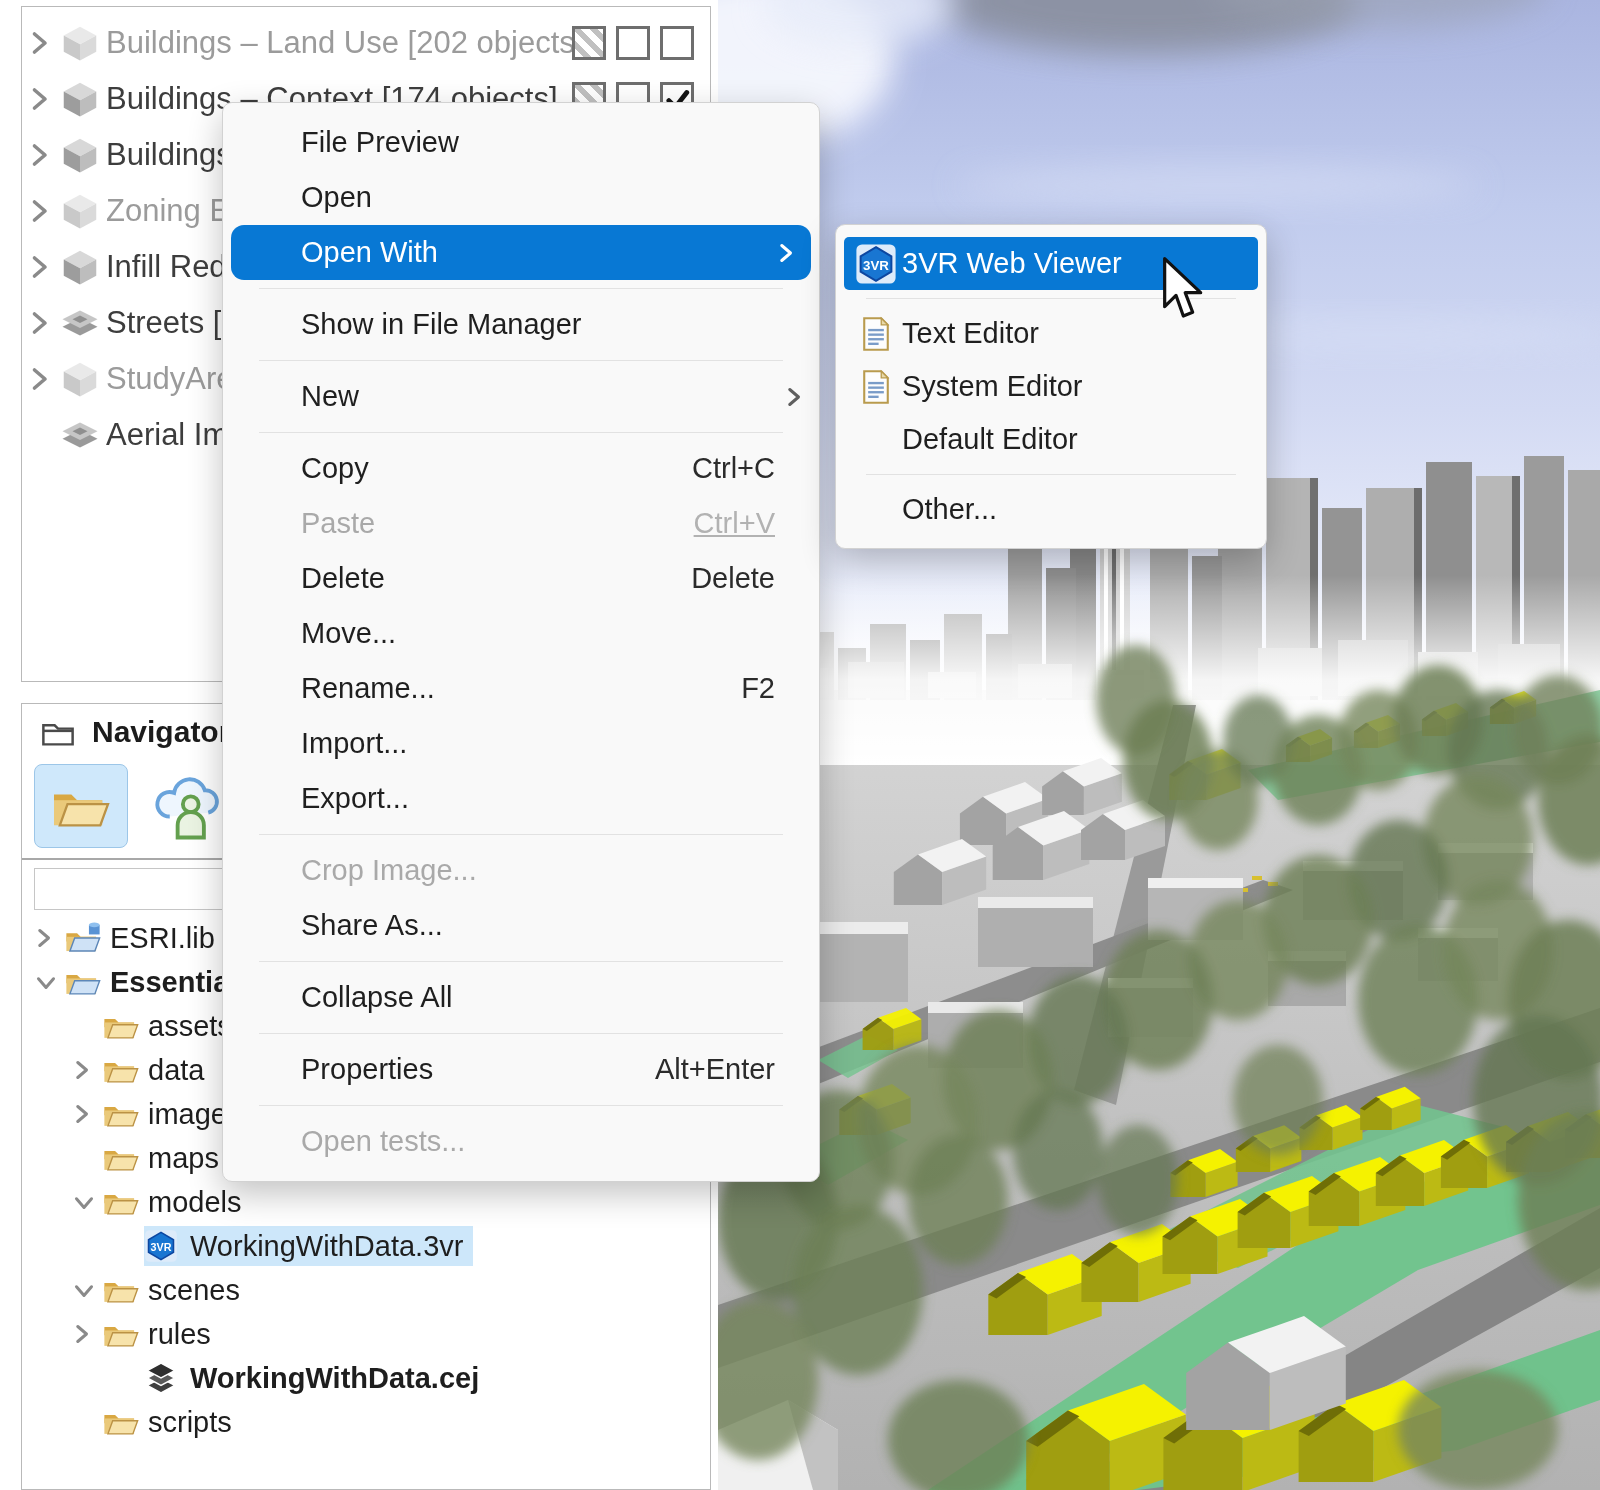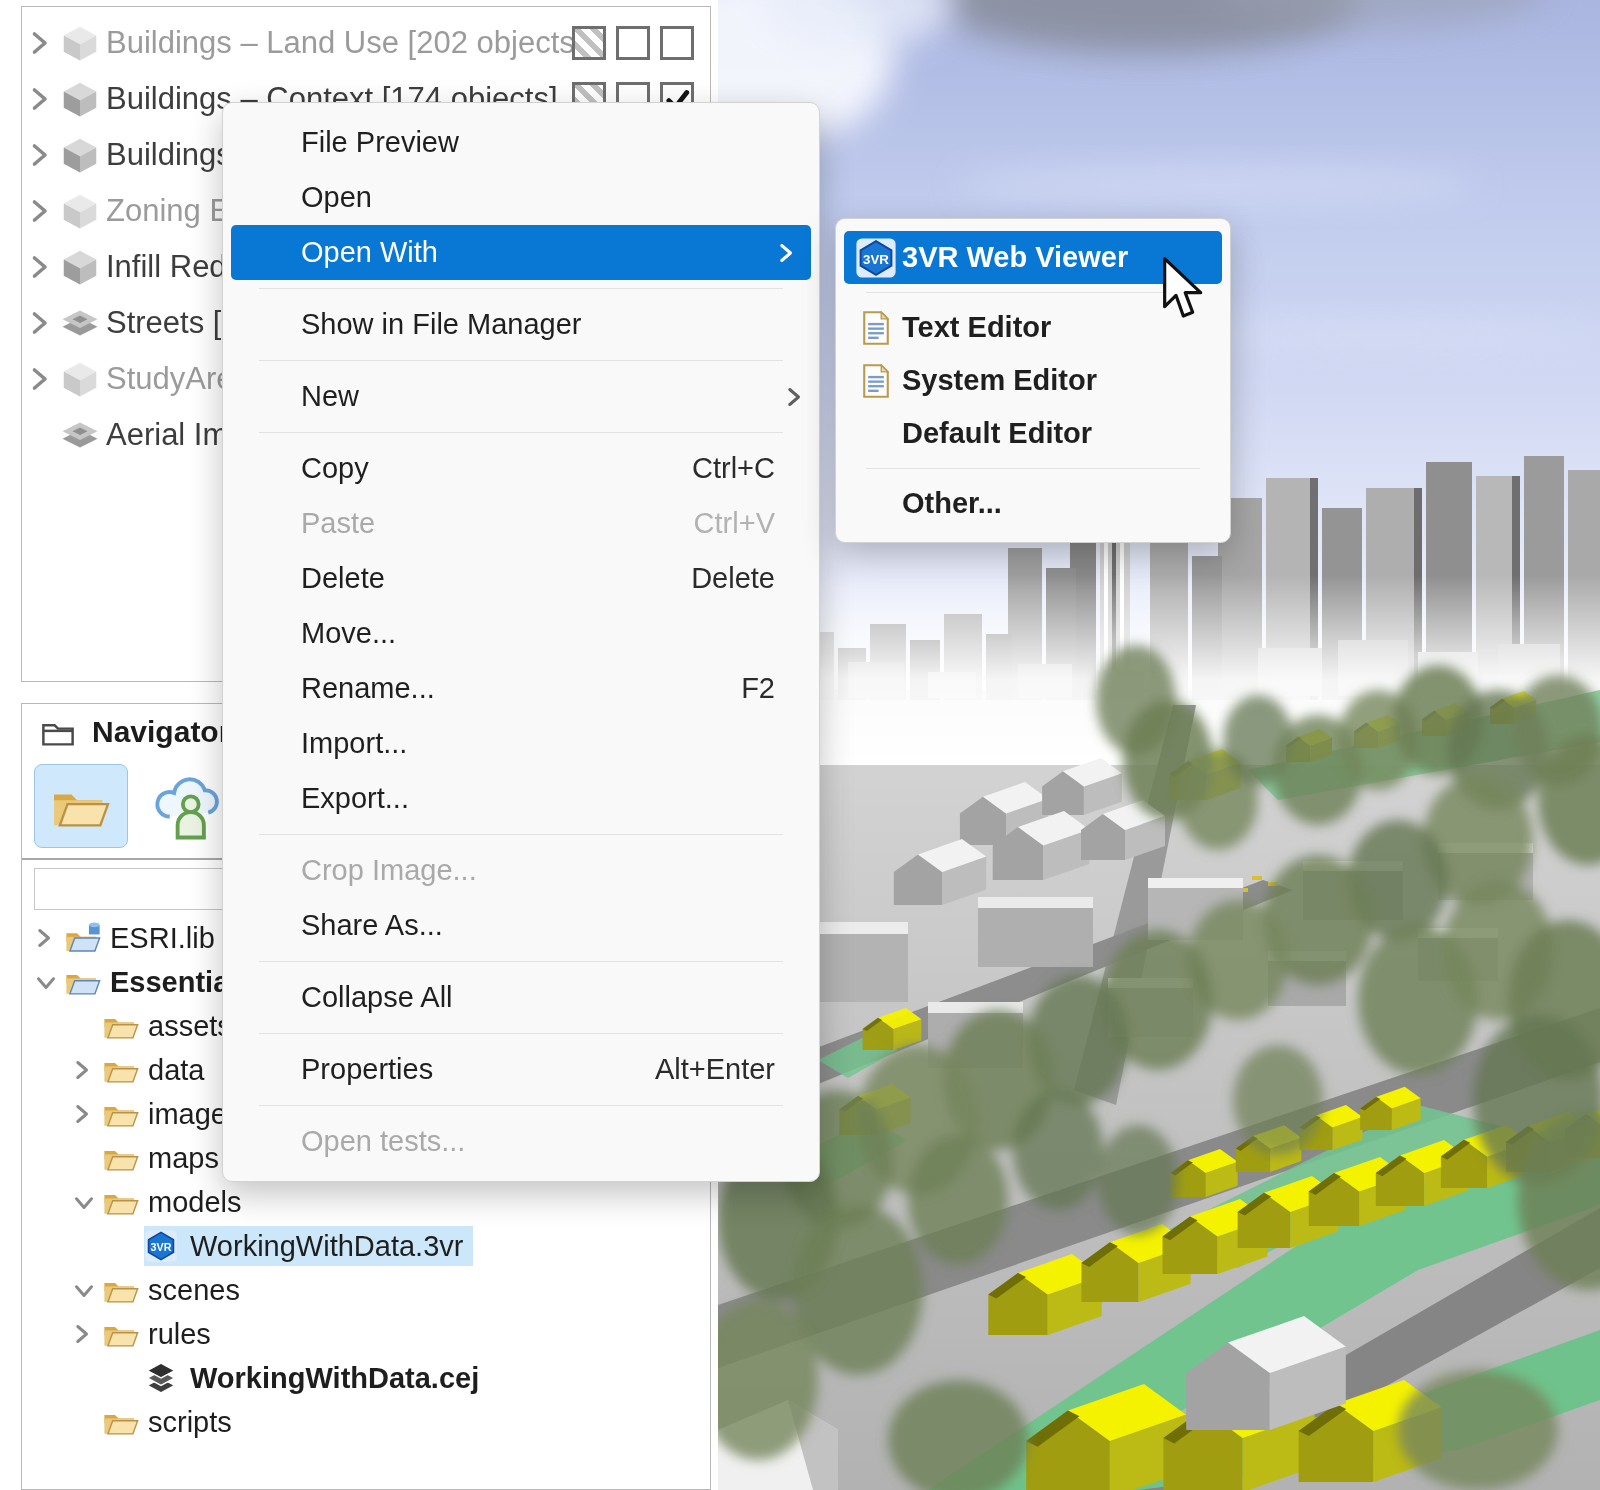--- a/index.html
+++ b/index.html
@@ -48,28 +48,28 @@
   .trow.bold { font-weight:bold; }
   .tin { display:inline-flex; align-items:center; height:40px; padding-right:10px; }
   .trow.sel .tin { background:#cde7fa; }
   .tico { width:40px; flex:0 0 40px; margin-right:6px; display:flex; align-items:center; }
   .tlabel { white-space:nowrap; }
 
   
   .menu { position:absolute; background:#f9f9f9; border:1px solid #d2d2d2; border-radius:10px;
     box-shadow:0 12px 34px rgba(0,0,0,.24); padding:12px 0; }
   #context-menu { left:222px; top:102px; width:598px; z-index:50; }
-  #submenu { left:835px; top:218px; width:396px; z-index:60;font-weight:bold; }
+  #submenu { left:835px; top:224px; width:432px; z-index:60; }
   .mi { display:flex; align-items:center; height:55px; padding:0 16px 0 78px;
     font-size:29px; color:#1f1f1f; position:relative; }
   .mi.dis { color:#a9a9a9; }
   .mi.sep { height:1px; background:#e2e2e2; margin:8px 36px; padding:0; }
-  .mi.hl { background:#0878d4; color:#fff; border-radius:5px; margin:0 8px; padding-left:70px; }
+  .mi.hl { background:#0878d4; color:#fff; border-radius:13px; margin:0 8px; padding-left:70px; }
   .mi-shortcut { margin-left:auto; padding-right:28px; color:#2b2b2b; }
-  .mi.dis .mi-shortcut { color:#b2b2b2; }
+  .mi.dis .mi-shortcut { color:#b2b2b2;text-decoration:underline; }
   .mi-arrow { position:absolute; right:18px; top:50%; transform:translateY(-50%);
     color:#5f5f5f; display:flex; }
   .mi.hl .mi-arrow { color:#fff; }
   
   .smi { display:flex; align-items:center; height:53px; padding:0 16px 0 14px;
     font-size:29px; color:#1f1f1f; }
   .smi.sep { height:1px; background:#e2e2e2; margin:8px 30px; padding:0; }
   .smi.hl { background:#0878d4; color:#fff; border-radius:5px; margin:0 8px; padding-left:6px; }
   .smi-ico { width:52px; flex:0 0 52px; display:flex; align-items:center; justify-content:center; }
 

